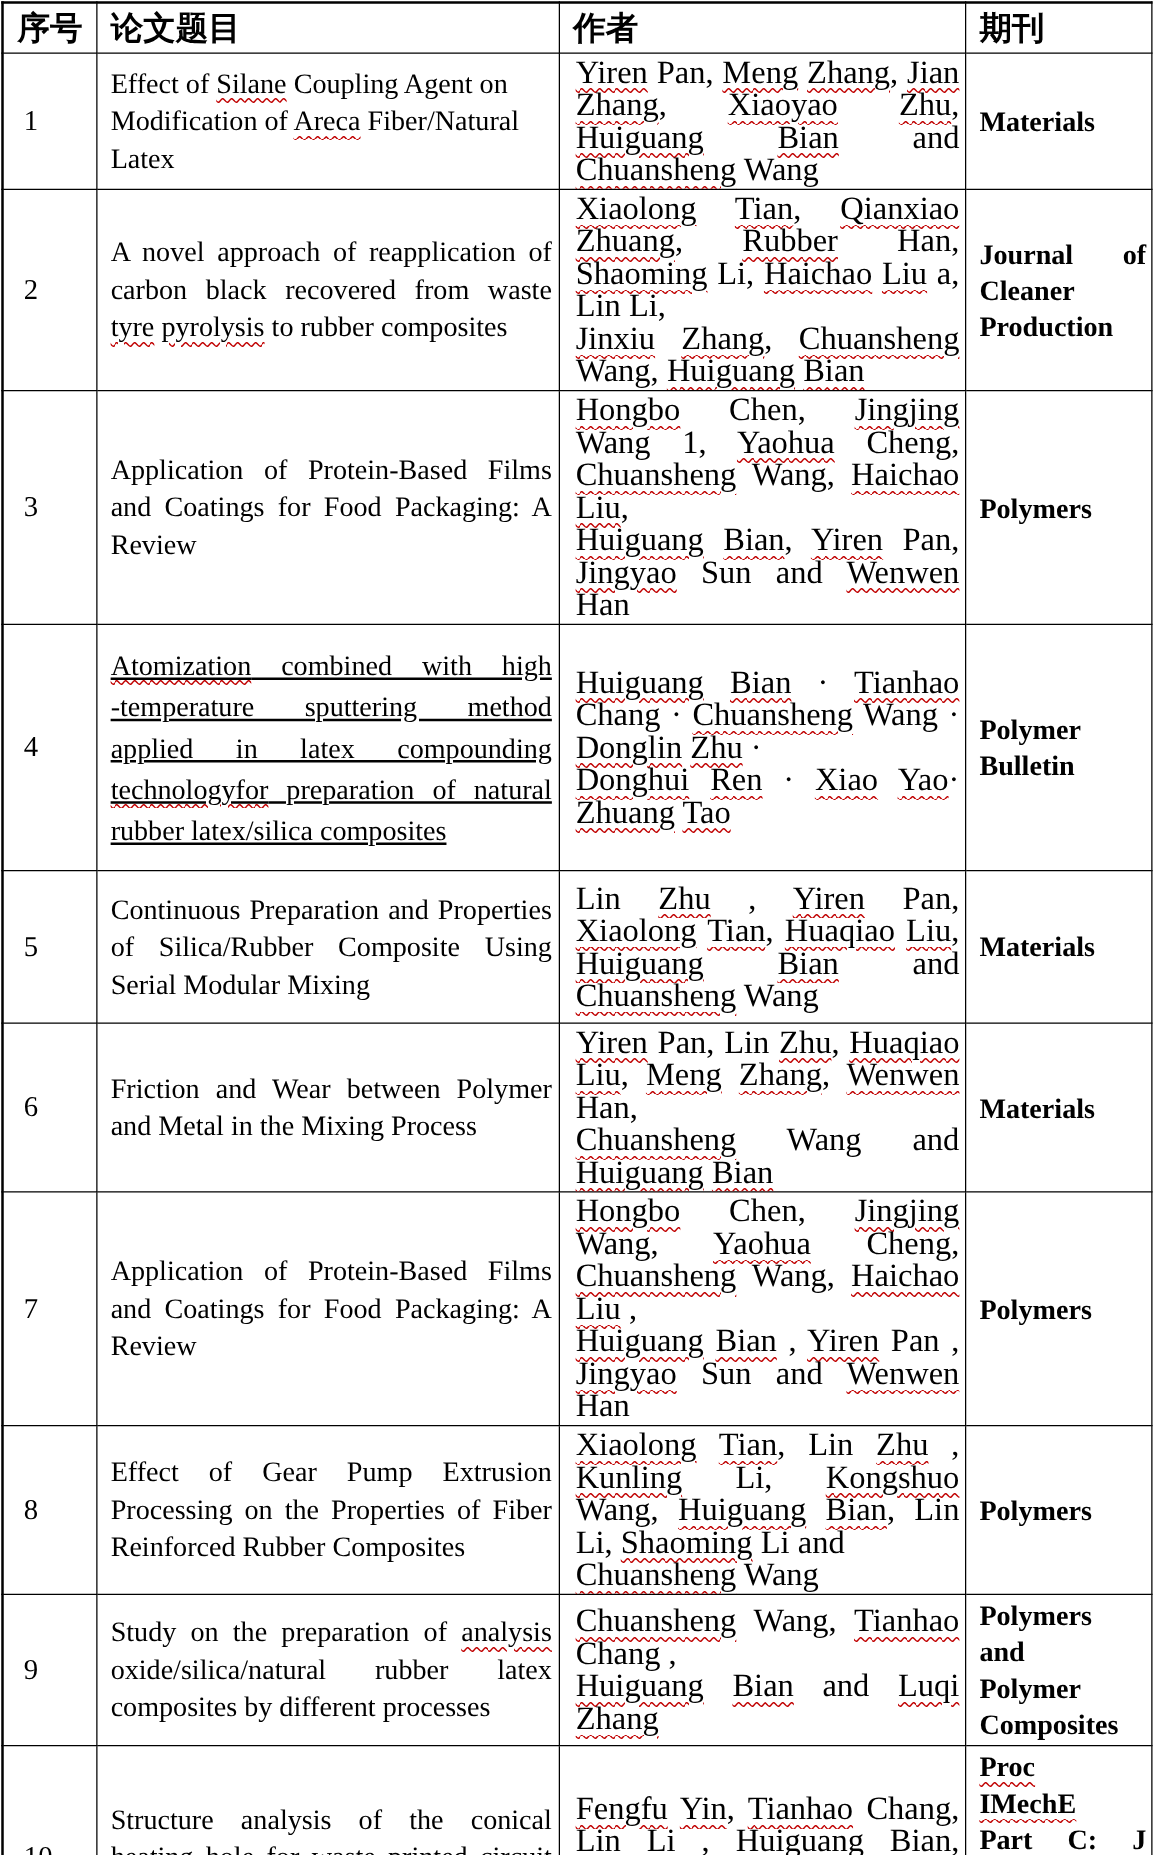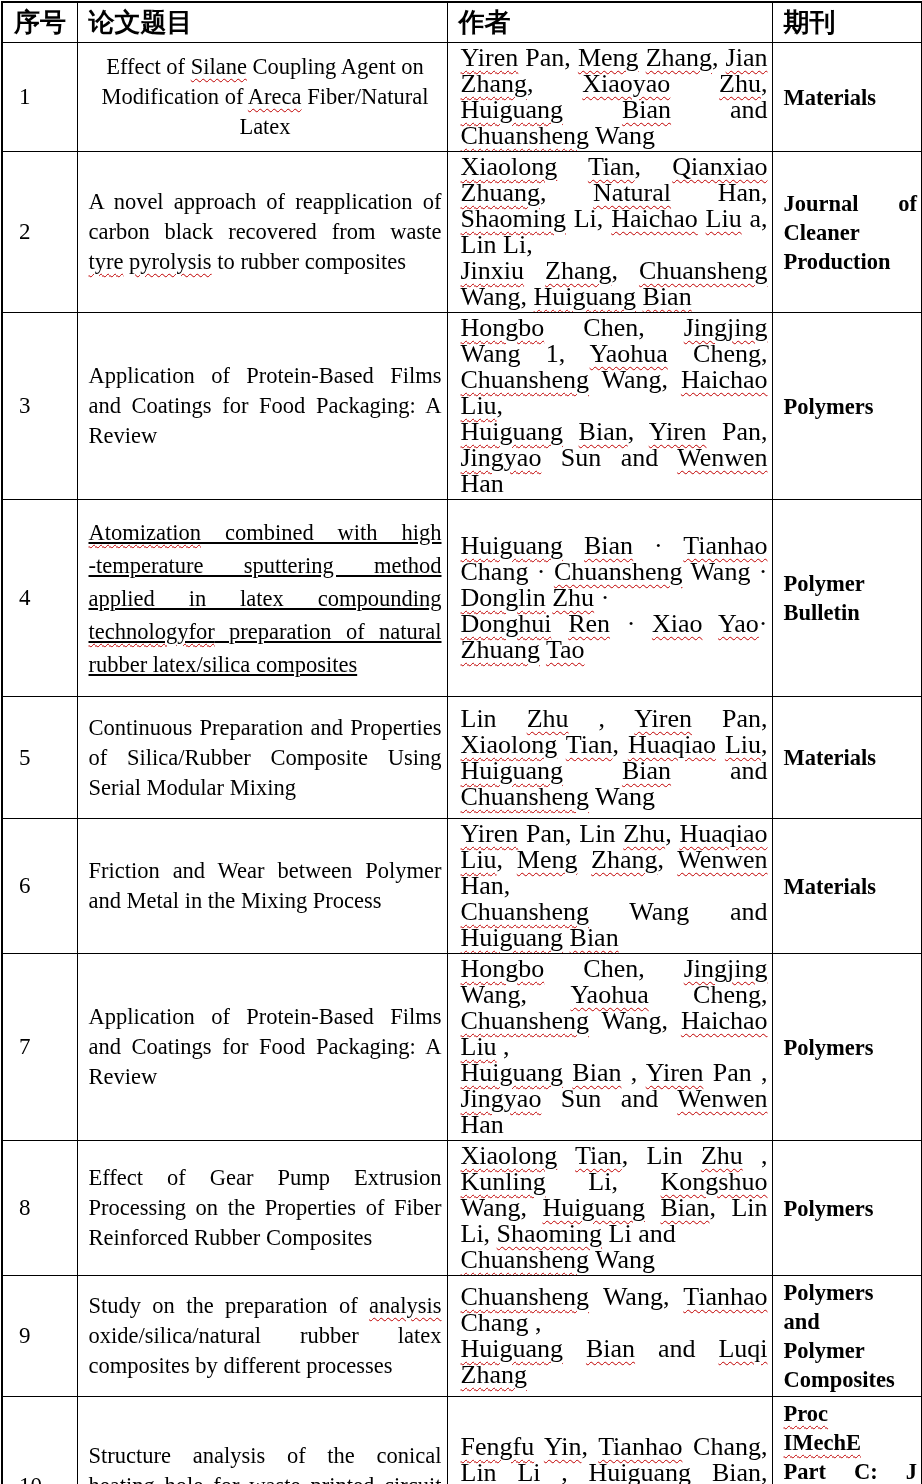--- a/index.html
+++ b/index.html
@@ -60,21 +60,21 @@
   tbody tr:nth-child(2){height:157px;}
   tbody tr:nth-child(3){height:158px;}
   tbody tr:nth-child(4){height:197px;}
   tbody tr:nth-child(5){height:122px;}
   tbody tr:nth-child(6){height:131px;}
   tbody tr:nth-child(7){height:158px;}
   tbody tr:nth-child(8){height:131px;}
   tbody tr:nth-child(9){height:120px;}
   tbody tr:nth-child(10){height:180px;}
   
-  tbody tr:nth-child(1) .c-title{text-align:center;}
+  tbody tr:nth-child(1) .c-title{text-align:left;}
   
   tbody tr:nth-child(4) .c-title{line-height:33px;text-decoration:underline;}
   
   .sp{
     text-decoration-line:underline;
     text-decoration-style:wavy;
     text-decoration-color:var(--sp-color,#c00000);
     text-decoration-thickness:1px;
     text-underline-offset:4px;
   }
@@ -100,21 +100,21 @@
   <tbody>
     <tr>
       <td class="c-no">1</td>
       <td class="c-title spell">Effect of <span class="sp">Silane</span> Coupling Agent on Modification of <span class="sp">Areca</span> Fiber/Natural Latex</td>
       <td class="c-authors spell"><span class="sp">Yiren</span> Pan, <span class="sp">Meng</span> <span class="sp">Zhang</span>, <span class="sp">Jian</span> <span class="sp">Zhang</span>, <span class="sp">Xiaoyao</span> <span class="sp">Zhu</span>, <span class="sp">Huiguang</span> <span class="sp">Bian</span> and <span class="sp">Chuansheng</span> Wang</td>
       <td class="c-journal spell">Materials</td>
     </tr>
     <tr>
       <td class="c-no">2</td>
       <td class="c-title spell">A novel approach of reapplication of carbon black recovered from waste <span class="sp">tyre</span> <span class="sp">pyrolysis</span> to rubber composites</td>
-      <td class="c-authors spell"><span class="sp">Xiaolong</span> <span class="sp">Tian</span>, <span class="sp">Qianxiao</span> <span class="sp">Zhuang</span>, <span class="sp">Natural</span> Han, <span class="sp">Shaoming</span> Li, <span class="sp">Haichao</span> <span class="sp">Liu</span> a, Lin Li,
+      <td class="c-authors spell"><span class="sp">Xiaolong</span> <span class="sp">Tian</span>, <span class="sp">Qianxiao</span> <span class="sp">Zhuang</span>, <span class="sp">Rubber</span> Han, <span class="sp">Shaoming</span> Li, <span class="sp">Haichao</span> <span class="sp">Liu</span> a, Lin Li,
 <span class="sp">Jinxiu</span> <span class="sp">Zhang</span>, <span class="sp">Chuansheng</span> Wang, <span class="sp">Huiguang</span> <span class="sp">Bian</span></td>
       <td class="c-journal spell">Journal of Cleaner Production</td>
     </tr>
     <tr>
       <td class="c-no">3</td>
       <td class="c-title spell">Application of Protein-Based Films and Coatings for Food Packaging: A Review</td>
       <td class="c-authors spell"><span class="sp">Hongbo</span> Chen, <span class="sp">Jingjing</span> Wang 1, <span class="sp">Yaohua</span> Cheng, <span class="sp">Chuansheng</span> Wang, <span class="sp">Haichao</span> <span class="sp">Liu</span>,
 <span class="sp">Huiguang</span> <span class="sp">Bian</span>, <span class="sp">Yiren</span> Pan, <span class="sp">Jingyao</span> Sun and <span class="sp">Wenwen</span> Han</td>
       <td class="c-journal spell">Polymers</td>
     </tr>

